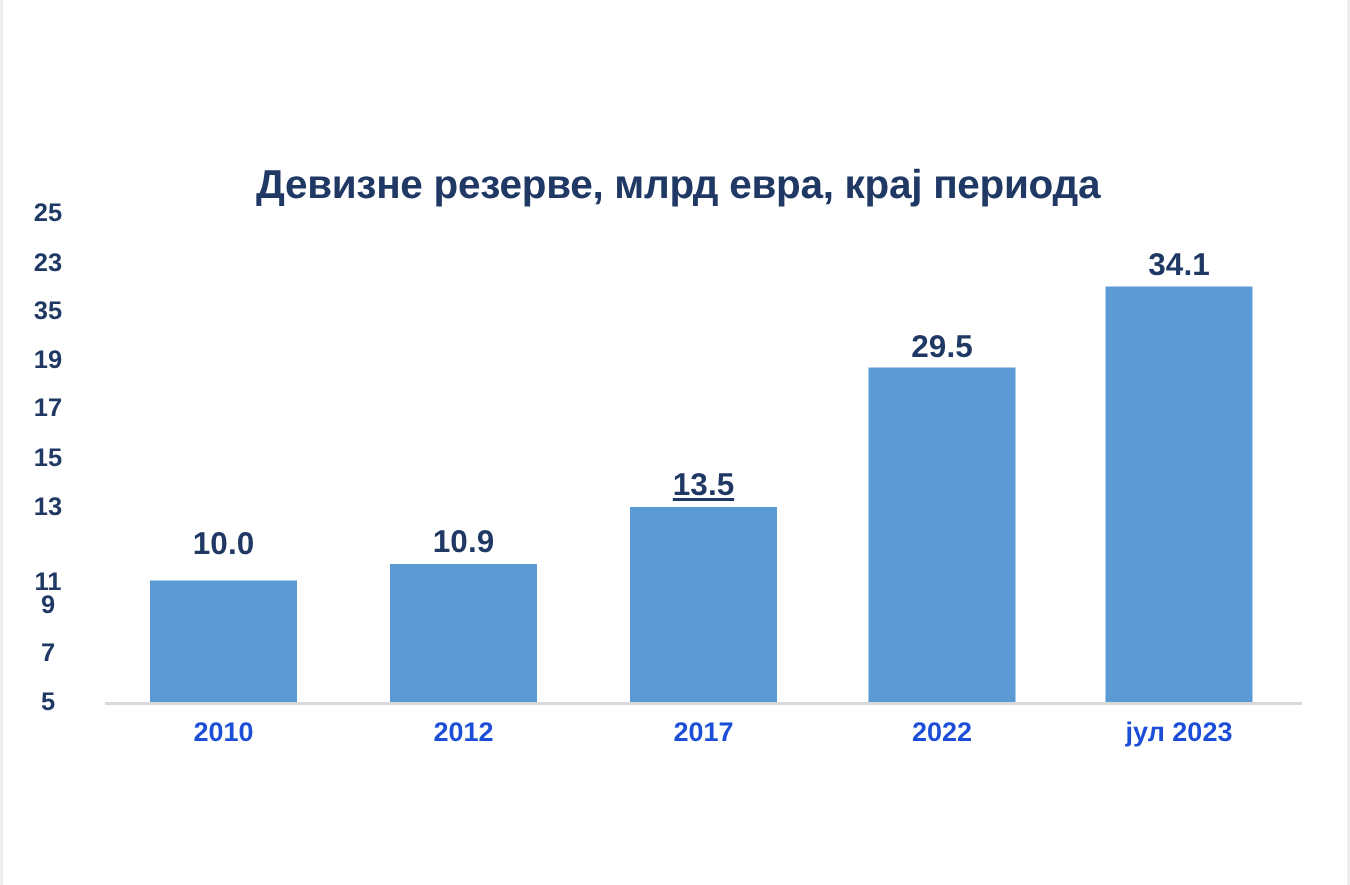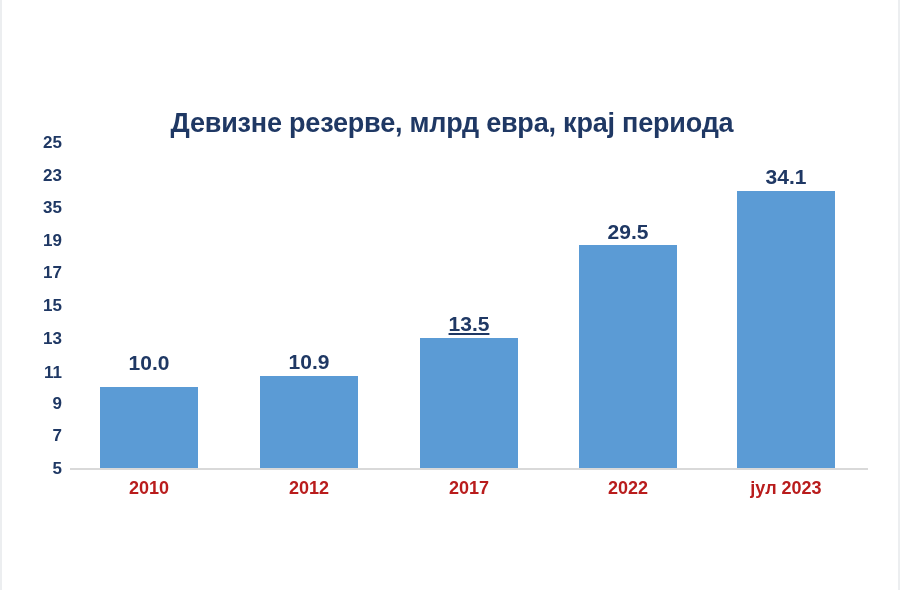--- a/index.html
+++ b/index.html
@@ -40,21 +40,21 @@
     position: absolute;
     left: 0;
     top: 0;
     width: 900px;
     height: 590px;
   }
   .ytick {
     position: absolute;
     right: 840px;       
     width: 60px;
-    text-align: right;
+    text-align: center;
     font-size: 17px;
     font-weight: bold;
     color: #1f3864;
     transform: translateY(-50%);
     line-height: 1;
   }
   #axis-line {
     position: absolute;
     left: 68px;
     top: 468px;
@@ -75,42 +75,42 @@
     color: #1f3864;
     line-height: 1;
     white-space: nowrap;
   }
   .xtick {
     position: absolute;
     top: 479px;
     text-align: center;
     font-size: 18px;
     font-weight: bold;
-    color: #b91c1c;
+    color: #1d4ed8;
     line-height: 1;
     white-space: nowrap;
   }
 </style>
 </head>
 <body>
 
 <div id="canvas">
 
   <div id="chart-title">Девизне резерве, млрд евра, крај периода</div>
 
   <div id="plot">
 
     <div class="ytick" style="top:142px">25</div>
     <div class="ytick" style="top:174.6px">23</div>
     <div class="ytick" style="top:207.2px">35</div>
     <div class="ytick" style="top:239.8px">19</div>
     <div class="ytick" style="top:272.4px">17</div>
     <div class="ytick" style="top:305px">15</div>
     <div class="ytick" style="top:337.6px">13</div>
-    <div class="ytick" style="top:372px">11</div>
+    <div class="ytick" style="top:388px">11</div>
     <div class="ytick" style="top:402.8px">9</div>
     <div class="ytick" style="top:435.4px">7</div>
     <div class="ytick" style="top:468px">5</div>
 
     <div id="axis-line"></div>
 
     <div class="bar" style="left:98px;  width:98px; top:386.5px; height:81.5px;"></div>
     <div class="bar" style="left:258px; width:98px; top:376.3px; height:91.7px;"></div>
     <div class="bar" style="left:418px; width:98px; top:337.8px; height:130.2px;"></div>
     <div class="bar" style="left:577px; width:98px; top:245.3px; height:222.7px;"></div>

